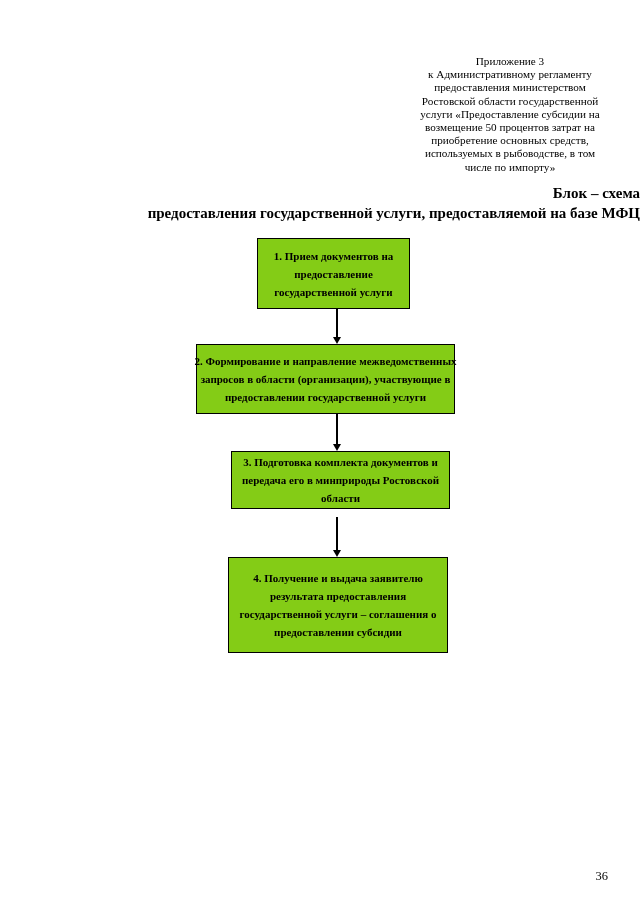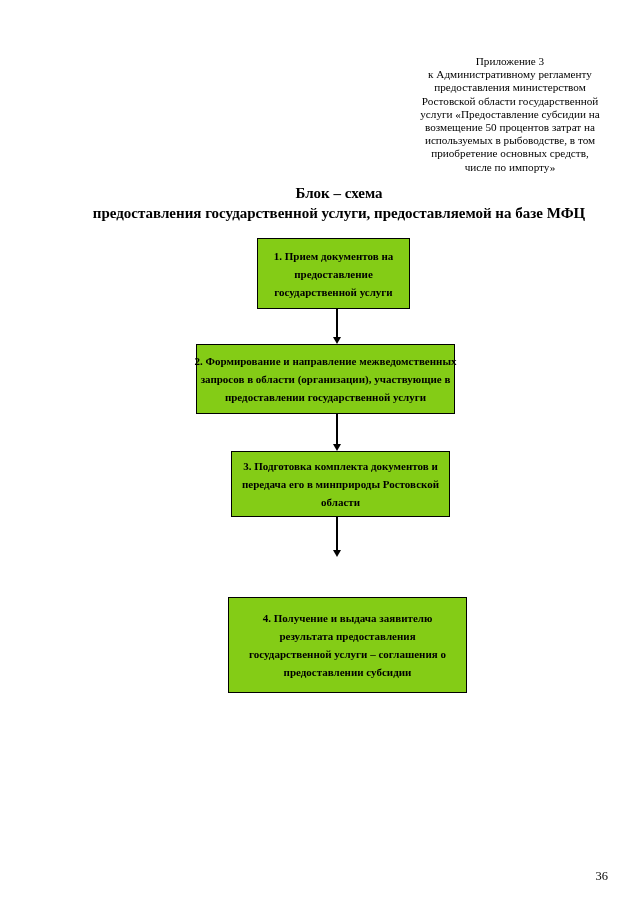--- a/index.html
+++ b/index.html
@@ -18,21 +18,21 @@
     top: 55px; right: 34px; width: 192px;
     text-align: center;
     font-size: 11.2px;
     line-height: 13.2px;
     font-weight: normal;
   }
 
   .title-block {
     position: absolute;
     left: 38px; right: 0; top: 183px;
-    text-align: center;
+    text-align: right;
     font-weight: bold;
     font-size: 15px;
     line-height: 20px;
     font-family: Liberation Serif, serif;
   }
 
   .box {
     position: absolute;
     box-sizing: border-box;
     border: 1px solid #000;
@@ -43,22 +43,22 @@
     align-items: center;
     text-align: center;
     font-weight: bold;
     font-size: 11px;
     line-height: 18px;
   }
   .box .tline { white-space: nowrap; }
 
   .box1 { left: 257px; top: 238px; width: 153px; height: 71px; }
   .box2 { left: 196px; top: 344px; width: 259px; height: 70px; }
-  .box3 { left: 231px; top: 451px; width: 219px; height: 66px; }
-  .box4 { left: 228px; top: 557px; width: 239px; height: 96px; margin-top: 40px; }
+  .box3 { left: 231px; top: 451px; width: 219px; height: 58px; }
+  .box4 { left: 228px; top: 557px; width: 220px; height: 96px; }
 
   .arrow {
     position: absolute;
     left: 332px; width: 9px;
     display: flex;
     flex-direction: column;
     align-items: center;
   }
   .arrow .shaft { width: 2px; flex: 1 1 auto; background: #000; }
   .arrow .head {
@@ -82,22 +82,22 @@
 
 <div class="page">
 
   <div class="annex">
     <div class="annex-line">Приложение 3</div>
     <div class="annex-line">к Административному регламенту</div>
     <div class="annex-line">предоставления министерством</div>
     <div class="annex-line">Ростовской области государственной</div>
     <div class="annex-line">услуги «Предоставление субсидии на</div>
     <div class="annex-line">возмещение 50 процентов затрат на</div>
+    <div class="annex-line">приобретение основных средств,</div>
     <div class="annex-line">используемых в рыбоводстве, в том</div>
-    <div class="annex-line">приобретение основных средств,</div>
     <div class="annex-line">числе по импорту»</div>
   </div>
 
   <div class="title-block">
     <div>Блок – схема</div>
     <div>предоставления государственной услуги, предоставляемой на базе МФЦ</div>
   </div>
 
   <div class="box box1">
     <div class="tline">1. Прием документов на</div>

